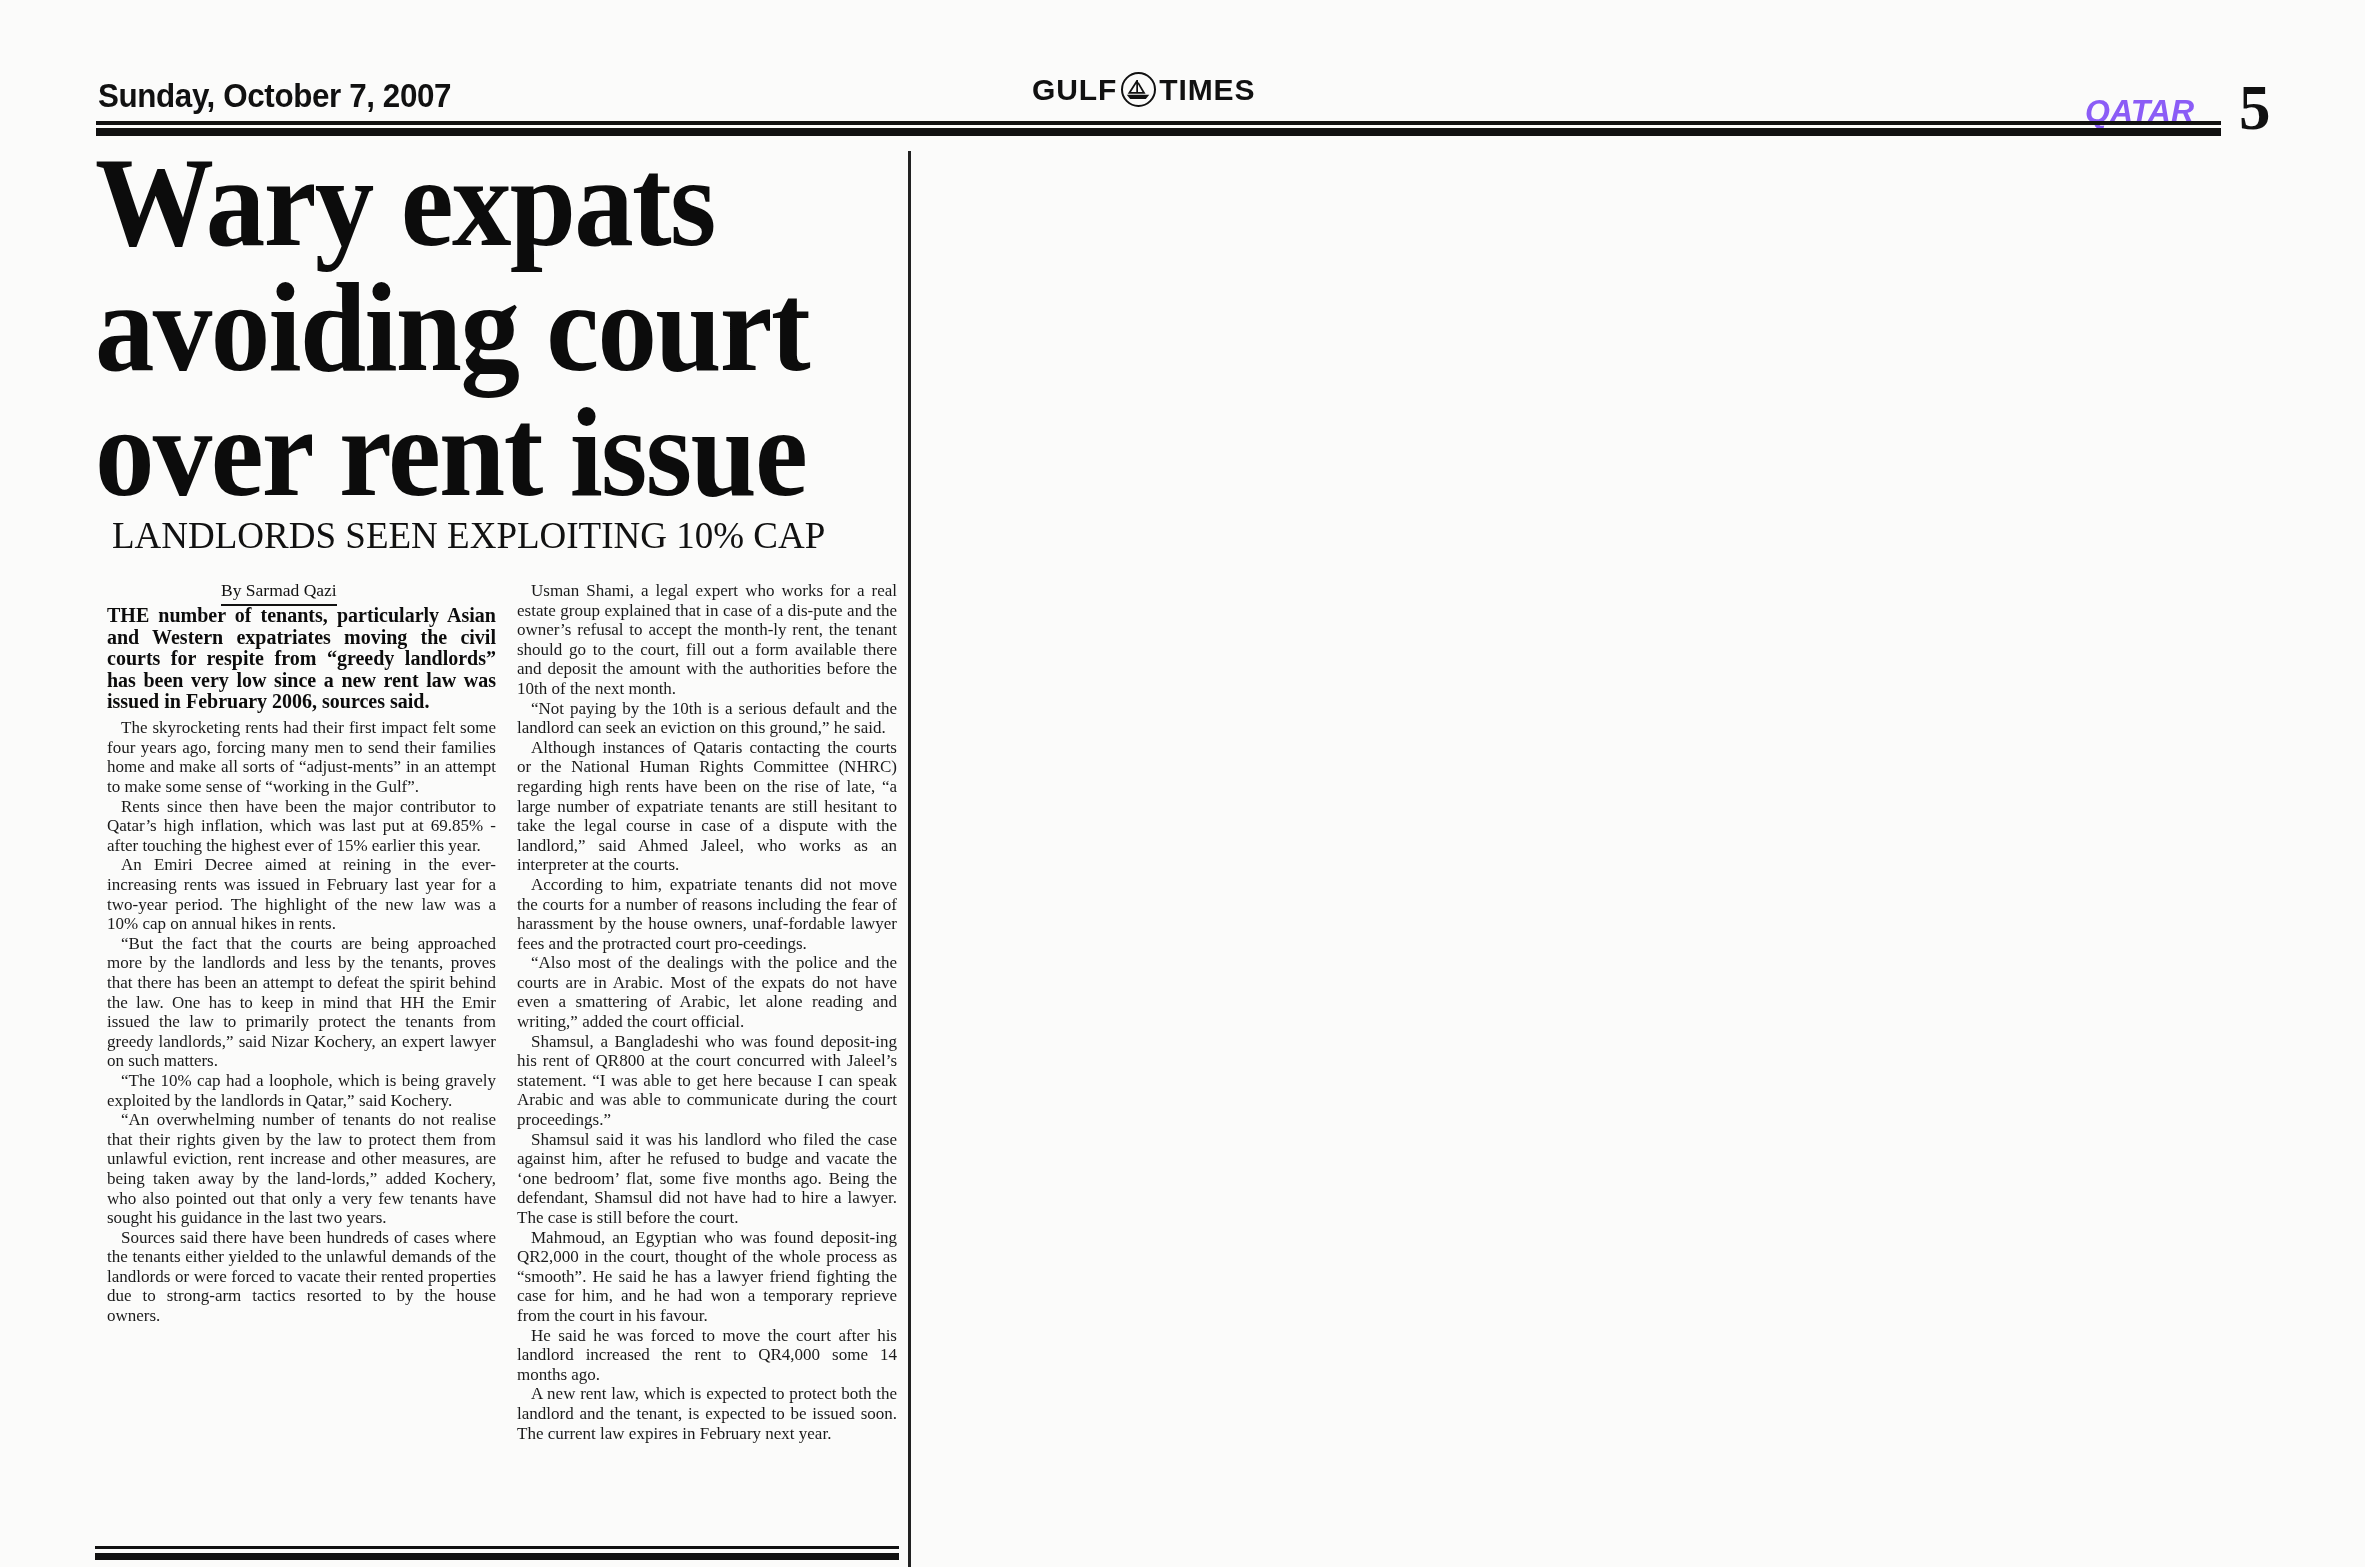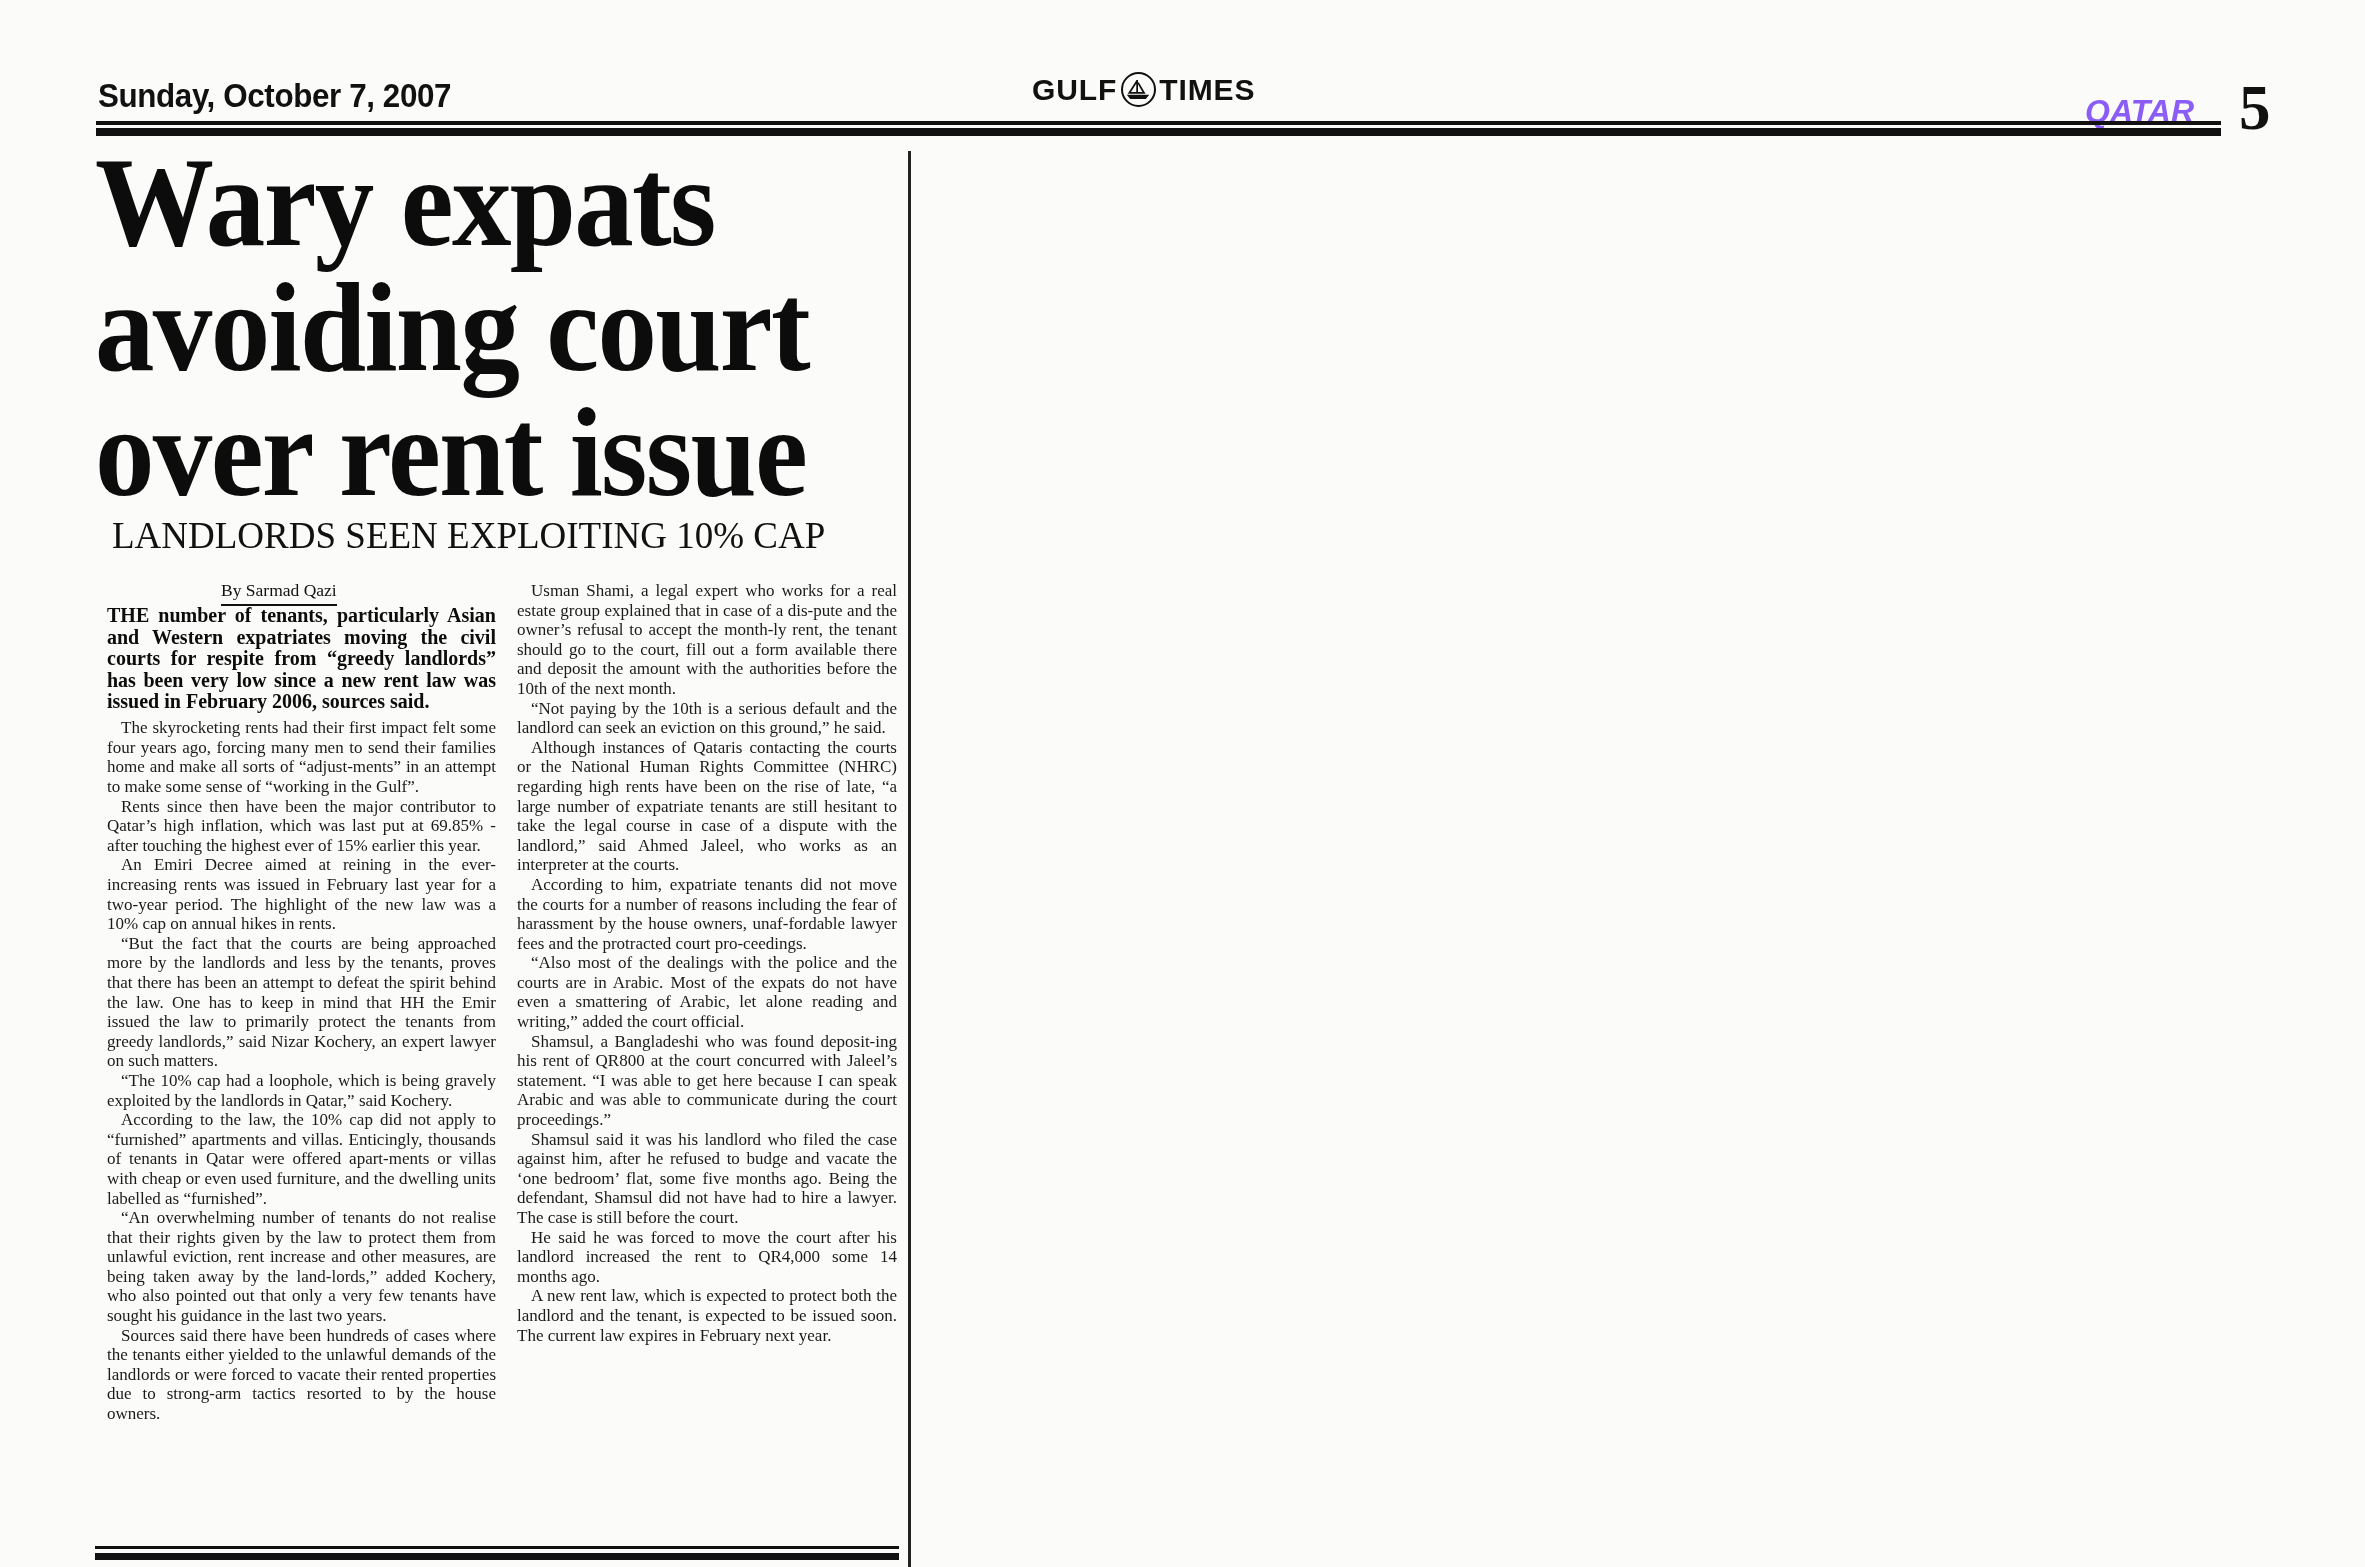--- a/index.html
+++ b/index.html
@@ -93,33 +93,33 @@
 <div class="abs subhead">LANDLORDS SEEN EXPLOITING 10% CAP</div>
 <div class="abs byline">By Sarmad Qazi</div>
 
 <div class="abs col col1">
   <p class="lead">THE number of tenants, particularly Asian and Western expatriates moving the civil courts for respite from “greedy landlords” has been very low since a new rent law was issued in February 2006, sources said.</p>
   <p>The skyrocketing rents had their first impact felt some four years ago, forcing many men to send their families home and make all sorts of “adjust-ments” in an attempt to make some sense of “working in the Gulf”.</p>
   <p>Rents since then have been the major contributor to  Qatar’s high inflation, which was last put at 69.85% - after touching the highest ever of 15% earlier this year.</p>
   <p>An Emiri Decree aimed at reining in the ever-increasing rents was issued in February last year for a two-year period. The highlight of the new law was a 10% cap on annual hikes in rents.</p>
   <p>“But the fact that the courts are being approached more by the landlords and less by the tenants, proves that there has been an attempt to defeat the spirit behind the law. One has to keep in mind that HH the Emir issued the law to primarily protect the tenants from greedy landlords,” said Nizar Kochery, an expert lawyer on such matters.</p>
   <p>“The 10% cap had a loophole, which is being gravely exploited by the landlords in Qatar,” said Kochery.</p>
-  <p>According to the law, the 10% cap did not apply to “furnished” apartments and villas. Enticingly, thousands of tenants in Qatar were offered apart-ments or villas with cheap or even used furniture, and the dwelling units labelled as “furnished”.</p>
   <p>“An overwhelming number of tenants do not realise that their rights given by the law to protect them from unlawful eviction, rent increase and other measures, are being taken away by the land-lords,” added Kochery, who also pointed out that only a very few tenants have sought his guidance in the last two years.</p>
   <p>Sources said there have been hundreds of cases where the tenants either yielded to the unlawful demands of the landlords or were forced to vacate their rented properties due to strong-arm tactics resorted to by the house owners.</p>
 </div>
 
 <div class="abs col col2">
   <p>Usman Shami, a legal expert who works for a real estate group explained that in case of a dis-pute and the owner’s refusal to accept the month-ly rent, the tenant should go to the court, fill out a form available there and deposit the amount with the authorities before the 10th of the next month.</p>
   <p>“Not paying by the 10th is a serious default and the landlord can seek an eviction on this ground,” he said.</p>
   <p>Although instances of Qataris contacting the courts or the National Human Rights Committee (NHRC) regarding high rents have been on the rise of late, “a large number of expatriate tenants are still hesitant to take the legal course in case of a dispute with the landlord,” said Ahmed Jaleel, who works as an interpreter at the courts.</p>
   <p>According to him, expatriate tenants did not move the courts for a number of reasons including the fear of harassment by the house owners, unaf-fordable lawyer fees and the protracted court pro-ceedings.</p>
   <p>“Also most of the dealings with the police and the courts are in Arabic. Most of the expats do not have even a smattering of Arabic, let alone reading and writing,” added the court official.</p>
   <p>Shamsul, a Bangladeshi who was found deposit-ing his rent of QR800 at the court concurred with Jaleel’s statement. “I was able to get here because I can speak Arabic and was able to communicate during the court proceedings.”</p>
   <p>Shamsul said it was his landlord who filed the case against him, after he refused to budge and vacate the ‘one bedroom’ flat, some five months ago. Being the defendant, Shamsul did not have had to hire a lawyer. The case is still before the court.</p>
+  <p>Mahmoud, an Egyptian who was found deposit-ing QR2,000 in the court, thought of the whole process as “smooth”. He said he has a lawyer friend fighting the case for him, and he had won a temporary reprieve from the court in his favour.</p>
   <p>He said he was forced to move the court after his landlord increased the rent to QR4,000 some 14 months ago.</p>
   <p>A new rent law, which is expected to protect both the landlord and the tenant, is expected to be issued soon. The current law expires in February next year.</p>
 </div>
 
 <div class="abs vrule"></div>
 
 <div class="abs rule-thin" style="left:95px; top:1546px; width:804px; height:2.6px;"></div>
 <div class="abs rule-thick" style="left:95px; top:1553px; width:804px; height:7px;"></div>
 
 

